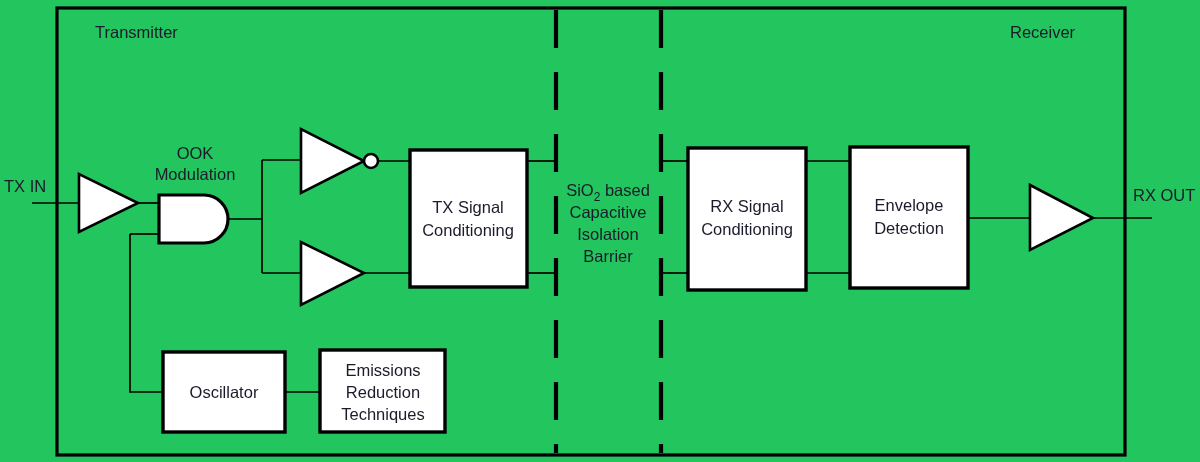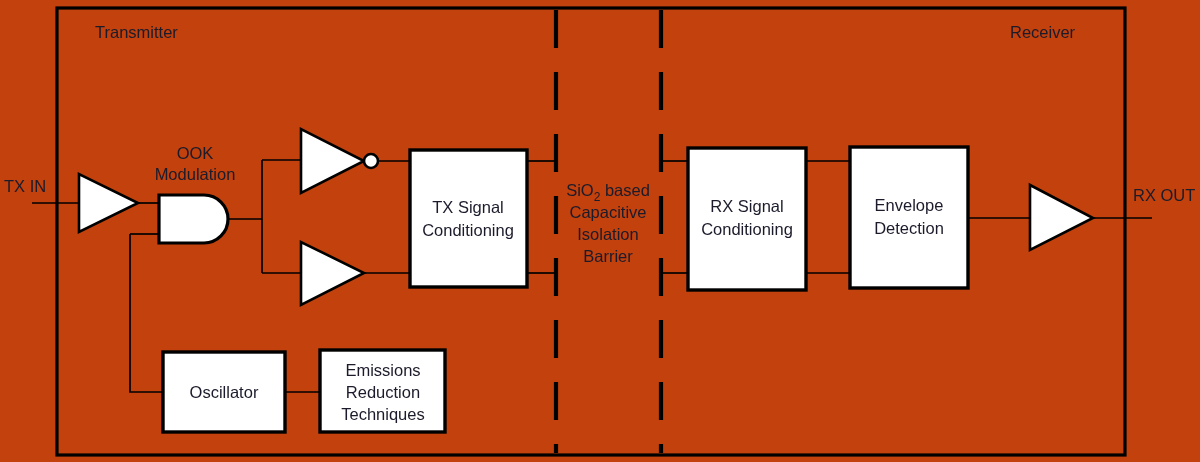--- a/index.html
+++ b/index.html
@@ -4,21 +4,21 @@
 <style>
   html, body {
     margin: 0;
     padding: 0;
     background: #ffffff;
   }
   #canvas {
     position: relative;
     width: 1200px;
     height: 462px;
-    background: #c2410c;
+    background: #22c55e;
     font-family: "Liberation Sans", sans-serif;
     overflow: hidden;
   }
   #diagram-svg {
     position: absolute;
     top: 0;
     left: 0;
     width: 1200px;
     height: 462px;
   }

